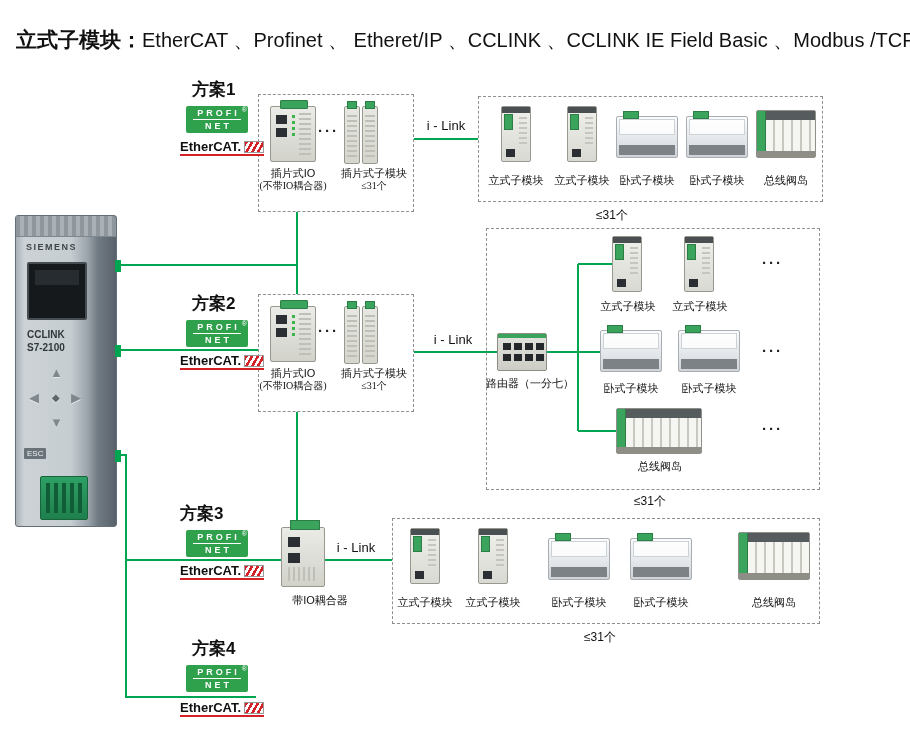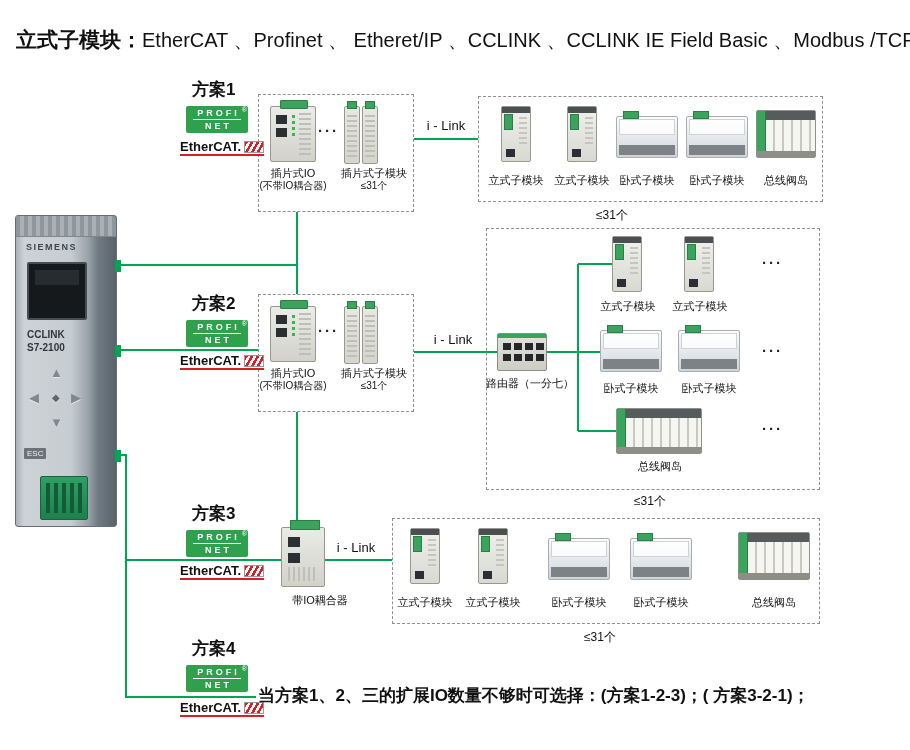--- a/index.html
+++ b/index.html
@@ -12,21 +12,21 @@
   .title{position:absolute;left:16px;top:26px;z-index:5;white-space:nowrap;}
   .title-prefix{font-size:21px;font-weight:bold;}
   .title-protocols{font-size:20px;font-weight:normal;}
 
   
   .dbox{position:absolute;border:1.5px dashed #8f8f8f;z-index:2;box-sizing:border-box;}
 
   
   .cap{position:absolute;transform:translateX(-50%);font-size:11px;line-height:1.25;
        white-space:nowrap;z-index:4;text-align:center;color:#111;}
-  .cap.small{font-size:10px;}
+  .cap.small{font-size:10px;font-family:Liberation Serif, serif;}
   .cap.limit{font-size:12px;}
   .cap.ilink{font-size:13px;}
   .dots{position:absolute;font-size:15px;font-weight:bold;letter-spacing:2px;color:#222;z-index:4;}
 
   .scheme-name{position:absolute;font-size:17px;font-weight:bold;z-index:5;}
   .footer-note{position:absolute;left:258px;top:684px;font-size:17px;font-weight:bold;z-index:5;white-space:nowrap;}
 
   
   .profinet-badge{position:absolute;width:62px;height:27px;background:#2fa04c;border-radius:2px;z-index:5;
                   display:flex;flex-direction:column;align-items:center;justify-content:center;}
@@ -184,21 +184,21 @@
     <span class="pf-reg">®</span>
     <span class="pf-row">PROFI</span>
     <span class="pf-line"></span>
     <span class="pf-row">NET</span>
   </div>
   <div class="ethercat-logo" style="left:180px;top:354px">
     <span class="ec-text">EtherCAT.</span>
     <span class="ec-flag"></span>
   </div>
 
-  <div class="scheme-name" style="left:192px;top:502px">方案3</div>
+  <div class="scheme-name" style="left:180px;top:502px">方案3</div>
   <div class="profinet-badge" style="left:186px;top:530px">
     <span class="pf-reg">®</span>
     <span class="pf-row">PROFI</span>
     <span class="pf-line"></span>
     <span class="pf-row">NET</span>
   </div>
   <div class="ethercat-logo" style="left:180px;top:564px">
     <span class="ec-text">EtherCAT.</span>
     <span class="ec-flag"></span>
   </div>
@@ -376,15 +376,14 @@
       <i class="vl-left"></i>
       <i class="vl-base"></i>
   </div>
   <span class="cap" style="left:425px;top:596px">立式子模块</span>
   <span class="cap" style="left:493px;top:596px">立式子模块</span>
   <span class="cap" style="left:579px;top:596px">卧式子模块</span>
   <span class="cap" style="left:661px;top:596px">卧式子模块</span>
   <span class="cap" style="left:774px;top:596px">总线阀岛</span>
   <span class="cap limit" style="left:600px;top:630px">≤31个</span>
 
-  <div class="footer-note">当方案1、2、三的扩展IO数量不够时可选择：(方案1-2-3)；( 方案3-2-1)；</div>
 
 </div>
 
 </body></html>

